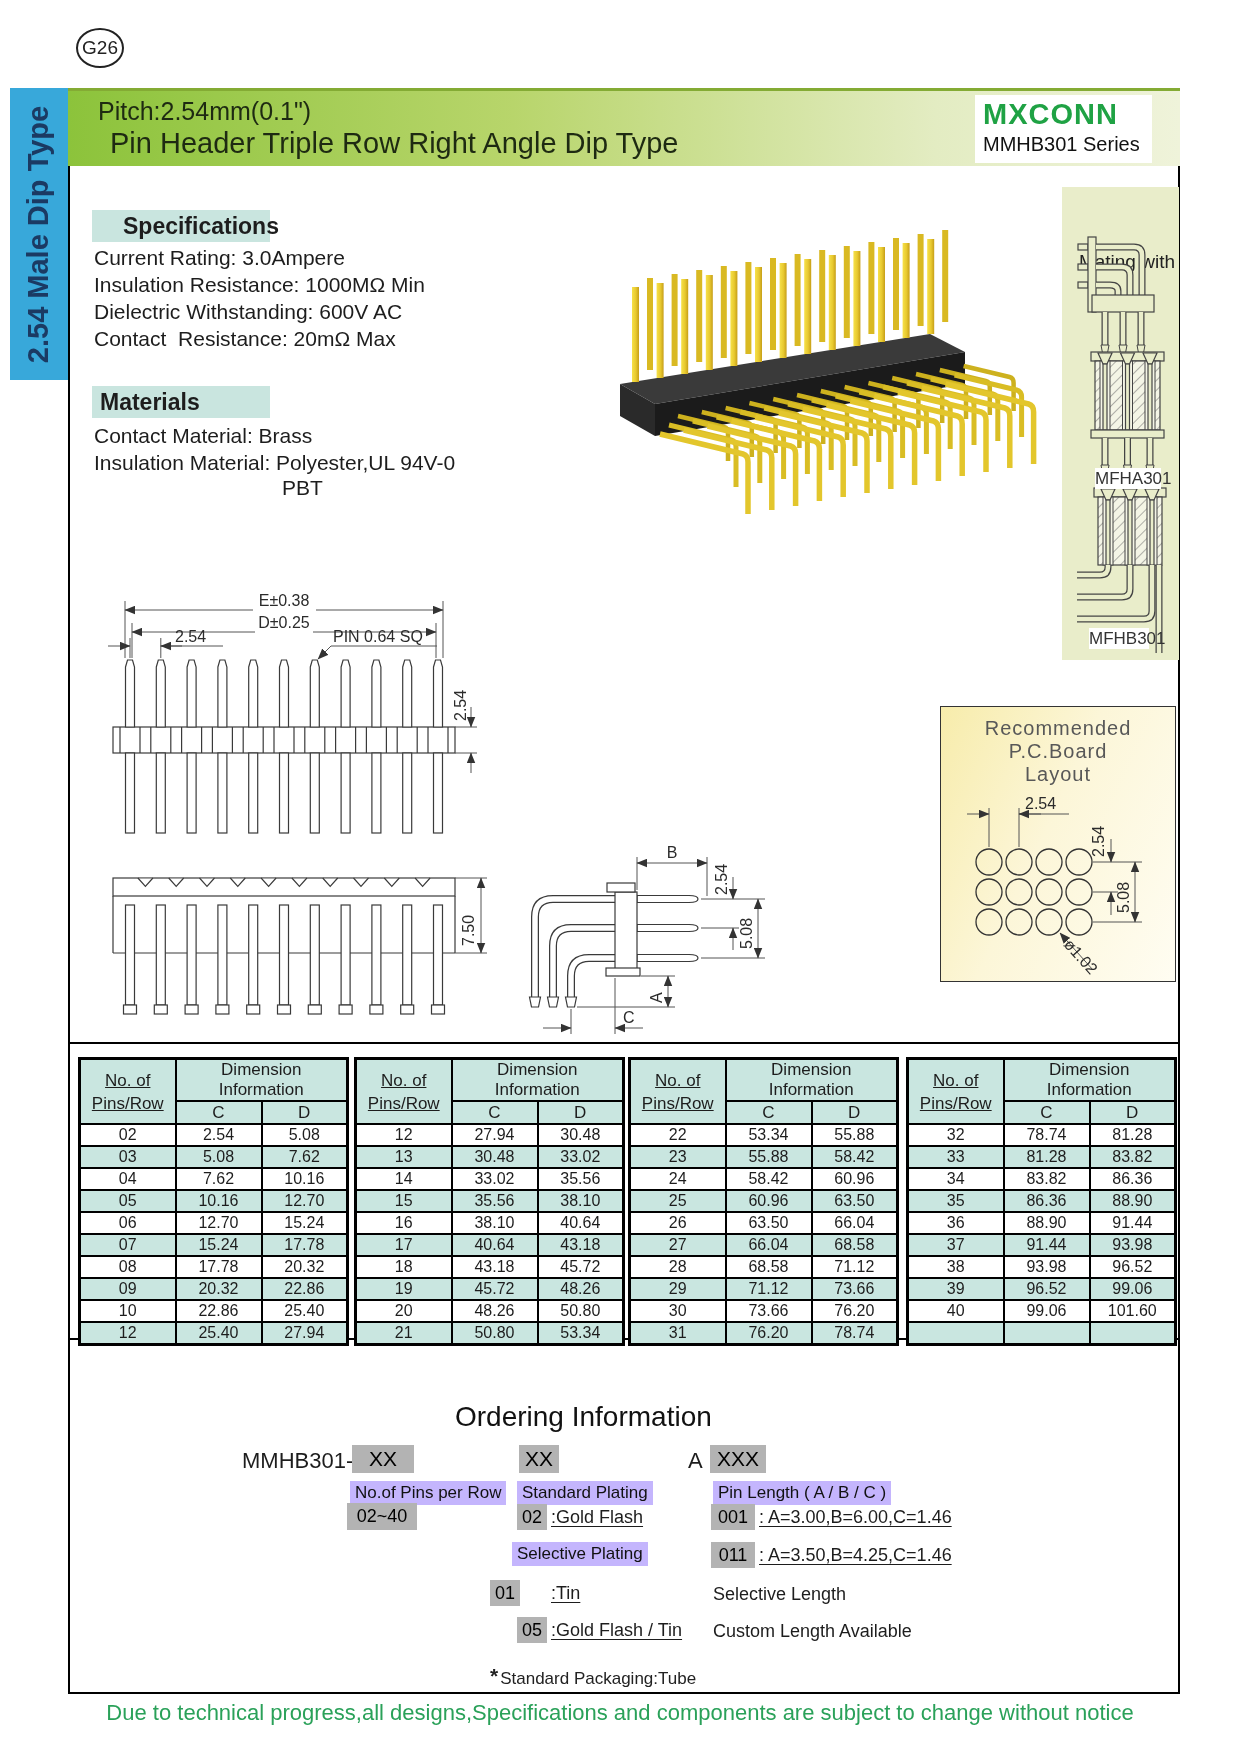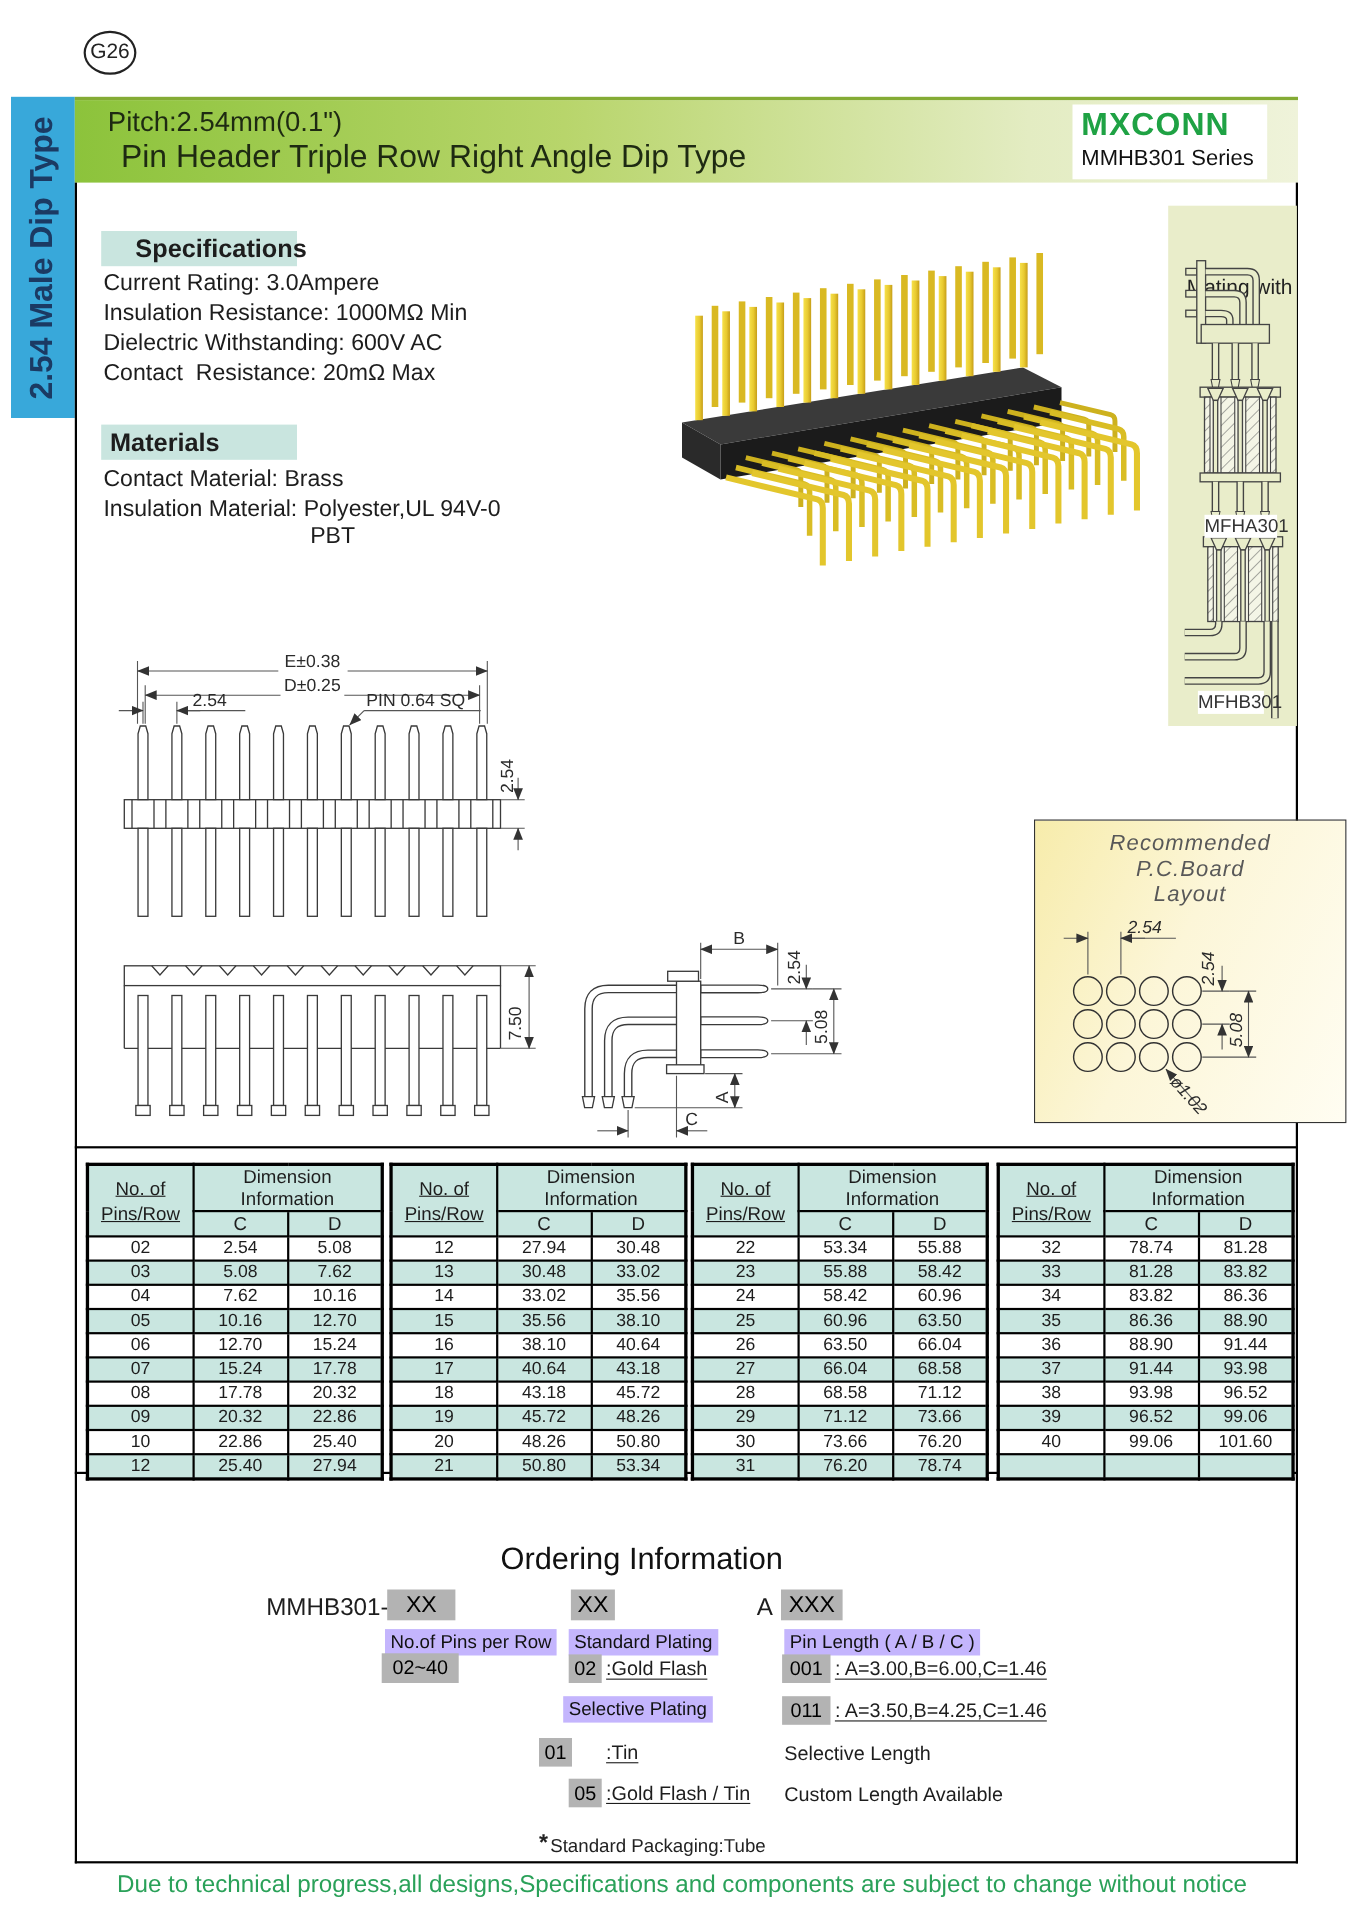--- a/index.html
+++ b/index.html
@@ -35,22 +35,22 @@
   .secthead{background:#c9e5df;width:178px;height:32px;line-height:32px;padding-left:8px;
             font-size:23px;font-weight:bold;box-sizing:border-box;}
   .seclines div{font-size:21px;line-height:27px;white-space:pre;}
 
   
   #mating{left:1062px;top:187px;width:117px;height:473px;background:#e9edca;}
   #mating-title{position:absolute;top:20px;right:4px;font-size:19px;color:#222;white-space:nowrap;margin-top:44px;}
   .mlabel{position:absolute;background:#fff;font-size:17px;text-align:center;color:#333;line-height:21px;}
 
   
-  #pcb{left:940px;top:745px;width:284px;height:276px;border:1.5px solid #333;box-sizing:border-box;
-       background:linear-gradient(115deg,#f7ecab 0%,#fcf6d8 45%,#fffdf2 100%);font-style:italic;}
+  #pcb{left:940px;top:706px;width:236px;height:276px;border:1.5px solid #333;box-sizing:border-box;
+       background:linear-gradient(115deg,#f7ecab 0%,#fcf6d8 45%,#fffdf2 100%);}
   .pcbt{width:100%;text-align:center;font-size:20px;color:#585858;letter-spacing:1px;}
 
   
   svg{font-family:"Liberation Sans",sans-serif;}
   svg .ln{fill:none;stroke:#3a3a3a;stroke-width:1.2;}
   svg .wf{fill:#fff;stroke:#3a3a3a;stroke-width:1.2;}
   svg .thin{fill:none;stroke:#555;stroke-width:1;}
   svg .dt{font-size:16px;fill:#2b2b2b;}
   svg .po{fill:none;stroke:#3a3a3a;stroke-width:8;}
   svg .pi{fill:none;stroke:#fff;stroke-width:5.5;}

